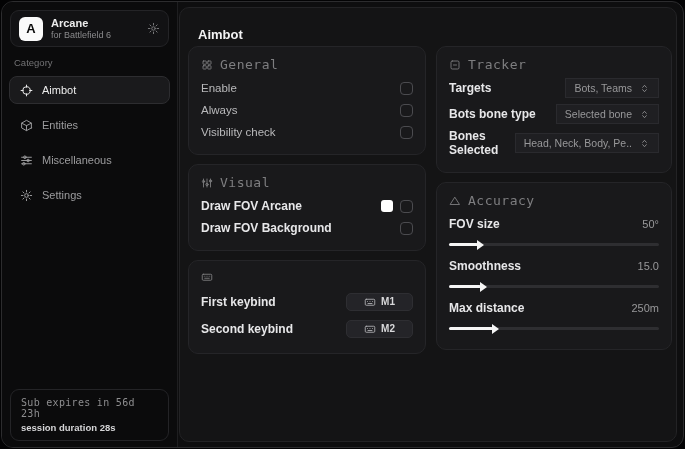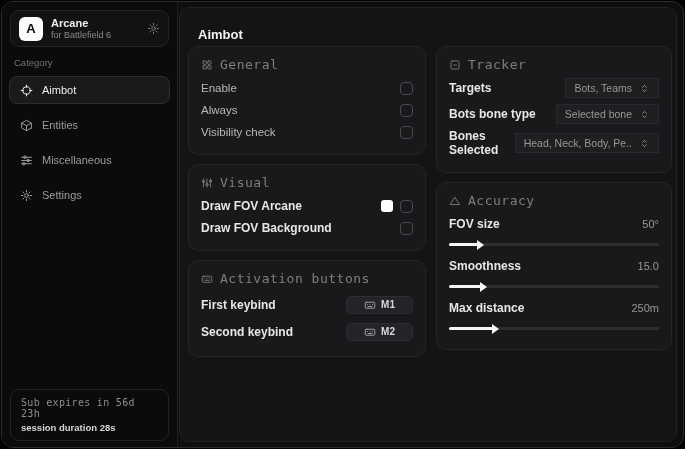--- a/index.html
+++ b/index.html
@@ -196,21 +196,20 @@
       </div>
 
       <div class="card">
         <div class="sec-head">
           <span class="icon">
             <svg viewBox="0 0 24 24">
                 <rect x="2.5" y="6.5" width="19" height="12" rx="2"></rect>
                 <path d="M6.5 10.5h.01M10.2 10.5h.01M13.8 10.5h.01M17.5 10.5h.01M7.5 14.5h9"></path>
               </svg>
           </span>
-          <span>Activation buttons</span>
         </div>
         <div class="row" style="min-height:27px">
           <span class="row-lbl">First keybind</span>
           <span class="keybtn">
             <span class="icon">
               <svg viewBox="0 0 24 24">
                   <rect x="2.5" y="6.5" width="19" height="12" rx="2"></rect>
                   <path d="M7 11h.01M12 11h.01M17 11h.01M8 15h8"></path>
                 </svg>
             </span>

